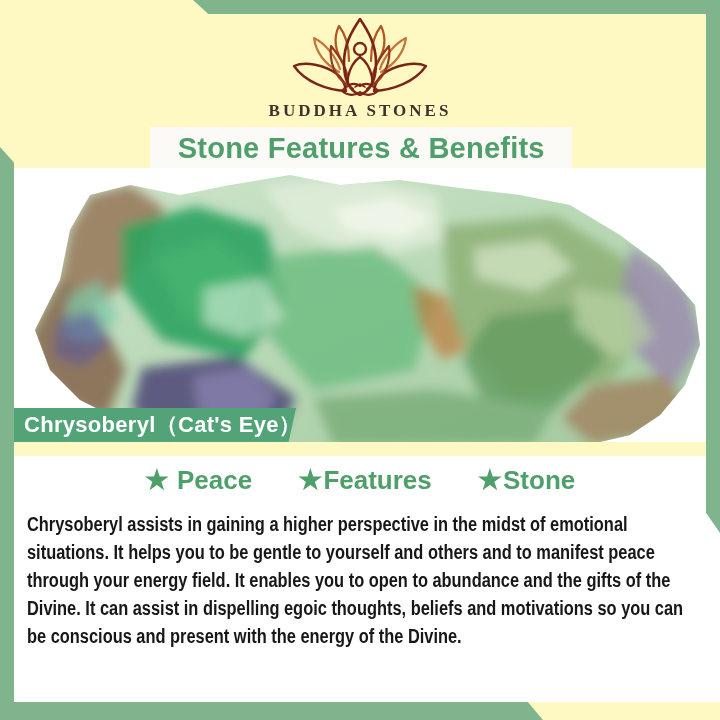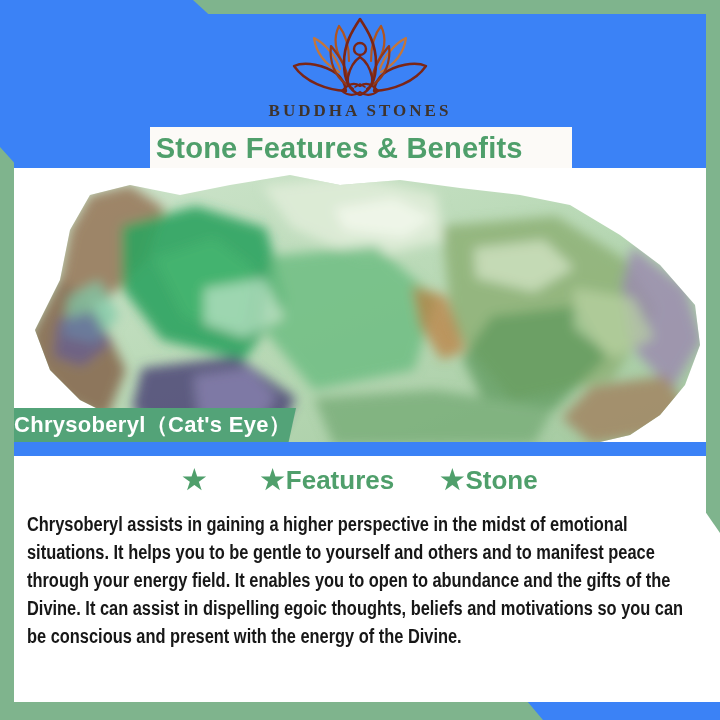--- a/index.html
+++ b/index.html
@@ -1,18 +1,18 @@
 <!DOCTYPE html>
 <html><head>
 <meta charset="utf-8">
 <style>
   html,body{margin:0;padding:0;}
   .page{
     position:relative;width:720px;height:720px;overflow:hidden;
-    background:#3b82f6;
+    background:#fef9c3;
     font-family:"Liberation Sans",sans-serif;
   }
   
   .bar{position:absolute;background:#7fb48d;z-index:30;}
   .bar-top{left:193px;top:0;width:527px;height:14px;
     clip-path:polygon(0 0,100% 0,100% 100%,2.9% 100%);}
   .bar-right{left:706px;top:0;width:14px;height:533px;
     clip-path:polygon(0 0,100% 0,100% 100%,0 96.2%);}
   .bar-left{left:0;top:147px;width:14px;height:573px;
     clip-path:polygon(0 0,100% 2.7%,100% 100%,0 100%);}
@@ -21,35 +21,35 @@
   
   .logo-wrap{position:absolute;top:16px;left:0;width:720px;text-align:center;}
   .logo-wrap svg{display:inline-block;}
   .brand-name{
     margin-top:1px;font-family:"Liberation Serif",serif;
     font-size:17px;font-weight:600;letter-spacing:3px;color:#3e332c;
   }
   
   .banner{
     position:absolute;left:150px;top:127px;width:422px;height:41px;
-    background:#fcfaf7;display:flex;align-items:center;justify-content:flex-start;
+    background:#fcfaf7;display:flex;align-items:center;justify-content:center;
   }
   .banner-title{
     color:#4f9f6b;font-weight:bold;font-size:30px;letter-spacing:0.2px;
     transform:scaleX(0.97);white-space:nowrap;
   }
   
   .photo{
     position:absolute;left:14px;top:168px;width:692px;height:274px;
     background:#ffffff;overflow:hidden;
   }
   .stone-label{
     position:absolute;left:0;top:240px;width:282px;height:52px;
     background:#53a378;color:#ffffff;font-weight:bold;font-size:22px;
-    line-height:34px;box-sizing:border-box;
+    line-height:34px;padding-left:10px;box-sizing:border-box;
     clip-path:polygon(0 0,100% 0,96% 100%,0 100%);
     letter-spacing:0.3px;white-space:nowrap;z-index:5;
   }
   
   .content{
     position:absolute;left:0;top:456px;width:720px;height:246px;
     background:#ffffff;
   }
   .benefits{
     display:flex;justify-content:center;align-items:center;gap:46px;
@@ -139,20 +139,21 @@
         <polygon points="560,120 620,130 640,170 600,190 560,160" fill="#b9d3a4" opacity="0.7"></polygon>
       </g>
     </svg>
     <div class="stone-label">Chrysoberyl（Cat's Eye）</div>
   </div>
 
   <div class="content">
     <div class="benefits">
       <div class="benefit">
         <span class="star">★</span>
+        <span>Peace</span>
       </div>
       <div class="benefit">
         <span class="star">★</span>
         <span>Features</span>
       </div>
       <div class="benefit">
         <span class="star">★</span>
         <span>Stone</span>
       </div>
     </div>

